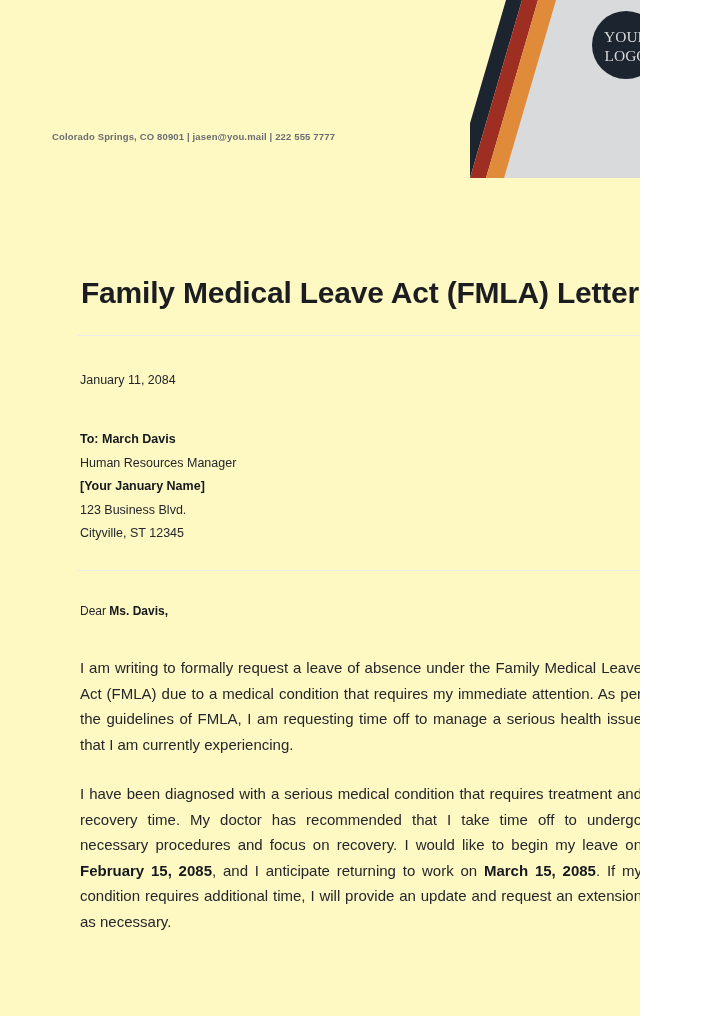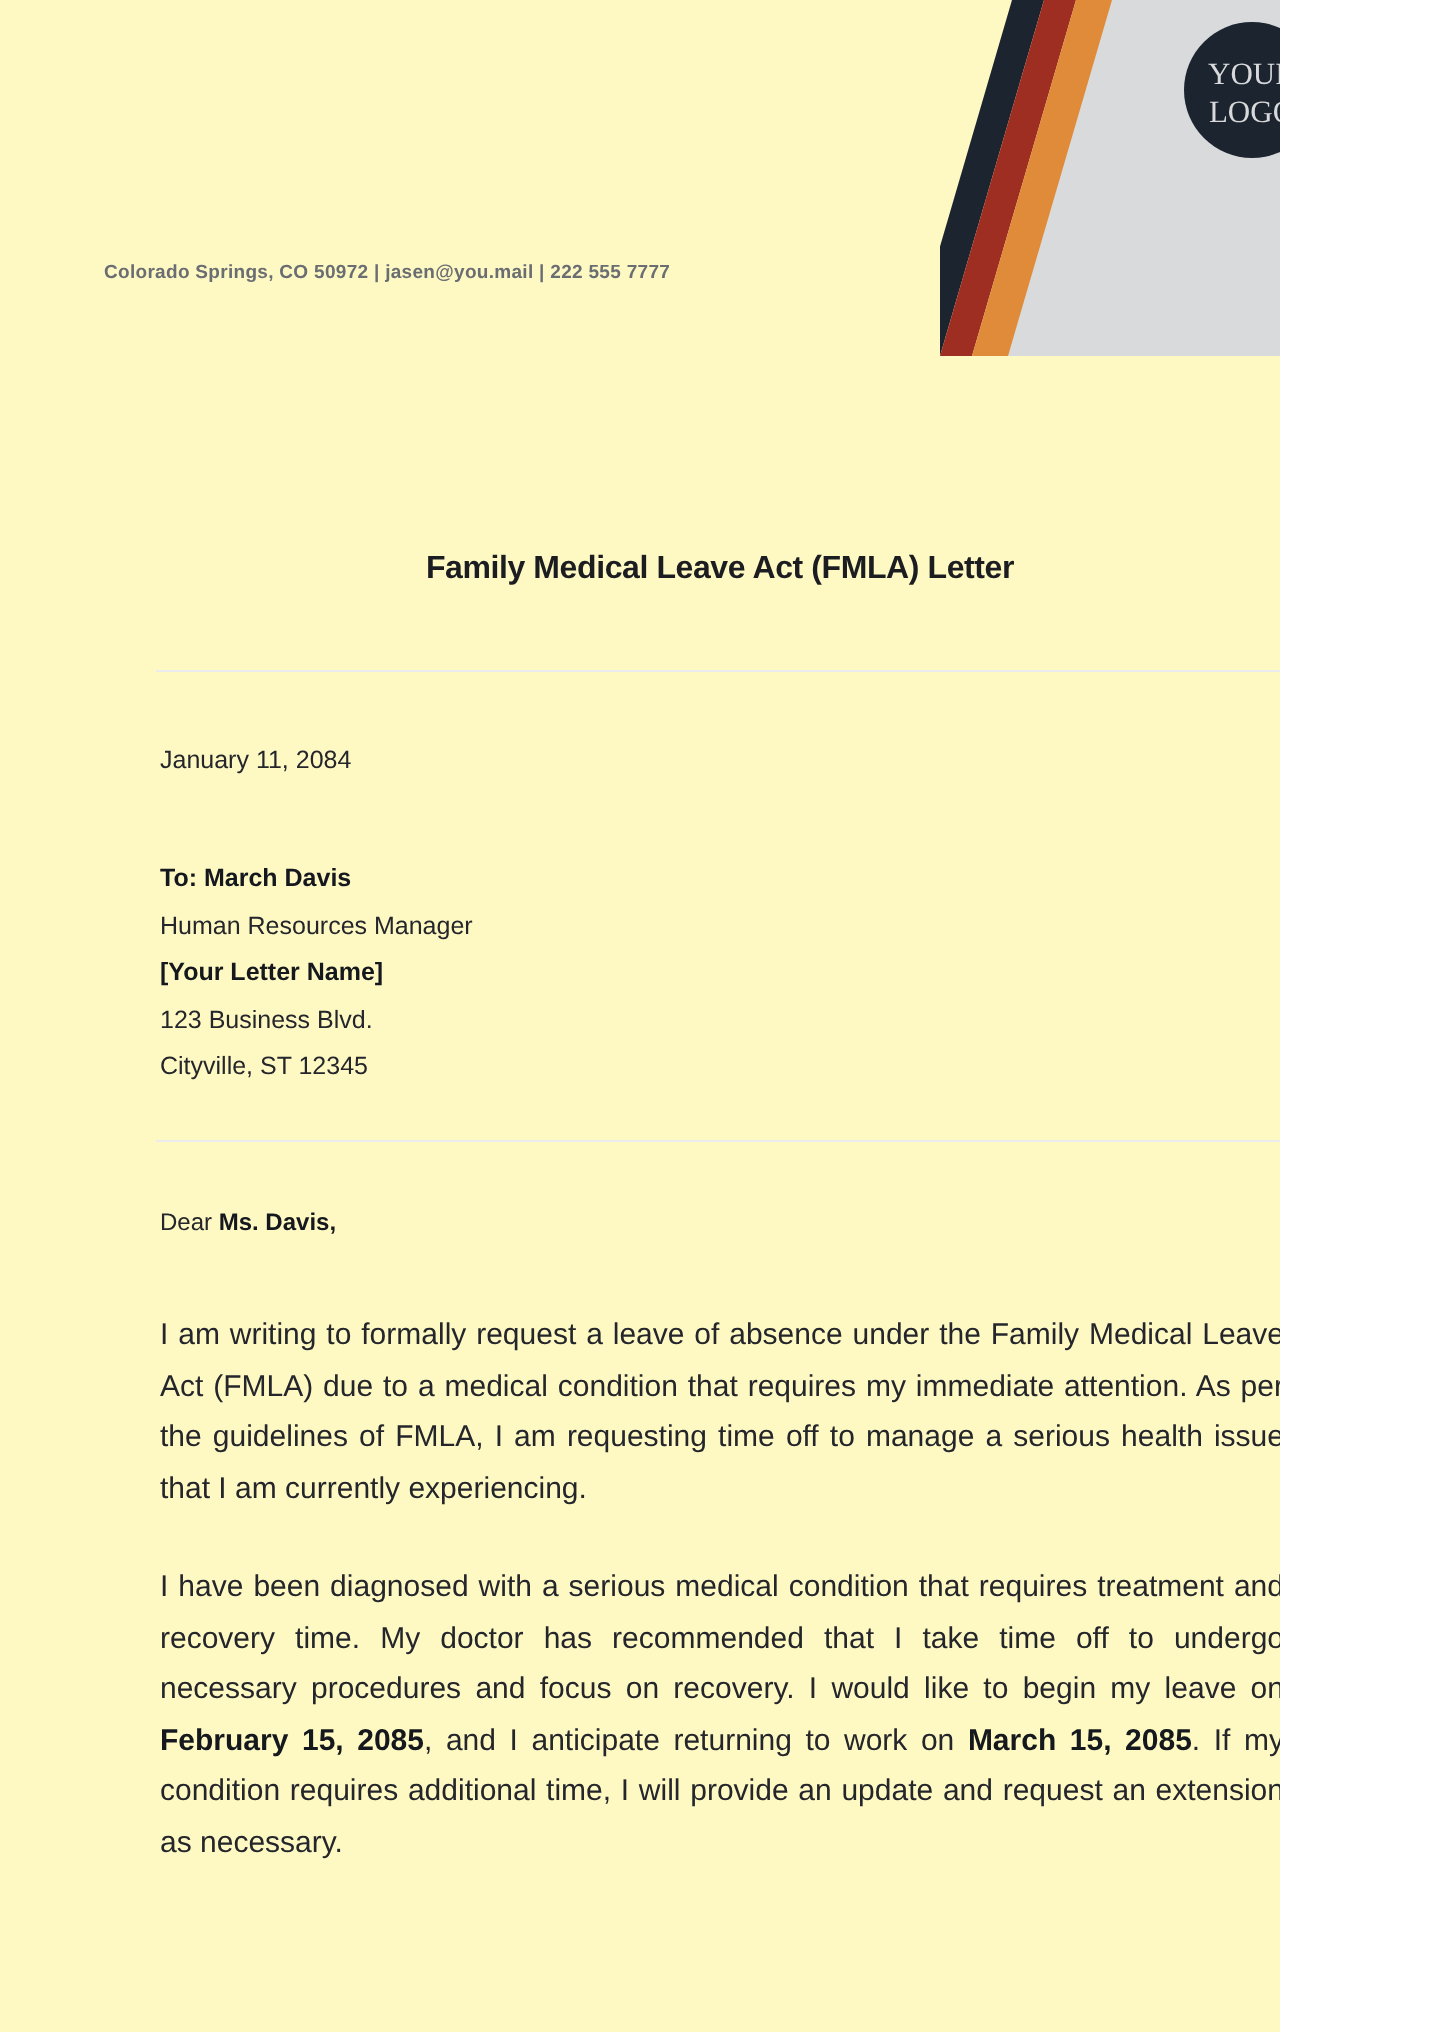--- a/index.html
+++ b/index.html
@@ -62,21 +62,21 @@
     fill: #d8d9da;
   }
 
   
   .letter-title {
     position: absolute;
     left: 0;
     top: 276px;
     width: 720px;
     text-align: center;
-    font-size: 16px;
+    font-size: 30px;
     font-weight: bold;
     letter-spacing: -0.2px;
     color: #1b1d21;
     margin: 0;
   }
 
   .rule {
     position: absolute;
     left: 78px;
     width: 564px;
@@ -155,33 +155,33 @@
       <polygon points="52,0 68,0 16,178 0,178" fill="#9e2d22"></polygon>
 
       <polygon points="68,0 86,0 34,178 16,178" fill="#e08b3a"></polygon>
 
       <circle cx="156" cy="45" r="34" fill="#1c2430"></circle>
       <text class="logo-text" x="156" y="42" text-anchor="middle" font-size="15.5">YOUR</text>
       <text class="logo-text" x="156" y="61" text-anchor="middle" font-size="15.5">LOGO</text>
     </svg>
 
 
-    <p class="sender-contact">Colorado Springs, CO 50972 | jasen@you.mail | 222 555 7777</p>
+    <p class="sender-contact">Colorado Springs, CO 80901 | jasen@you.mail | 222 555 7777</p>
   </div>
 
   <h2 class="letter-title">Family Medical Leave Act (FMLA) Letter</h2>
 
   <hr class="rule rule-top">
 
   <p class="letter-date">January 11, 2084</p>
 
   <ul class="recipient-block">
     <li class="bold">To: March Davis</li>
     <li>Human Resources Manager</li>
-    <li class="bold">[Your Letter Name]</li>
+    <li class="bold">[Your January Name]</li>
     <li>123 Business Blvd.</li>
     <li>Cityville, ST 12345</li>
   </ul>
 
   <hr class="rule rule-mid">
 
   <p class="salutation"><span>Dear </span><b>Ms. Davis,</b></p>
 
   <p class="body-copy para-1">I am writing to formally request a leave of absence under the Family Medical Leave Act (FMLA) due to a medical condition that requires my immediate attention. As per the guidelines of FMLA, I am requesting time off to manage a serious health issue that I am currently experiencing.</p>
 

